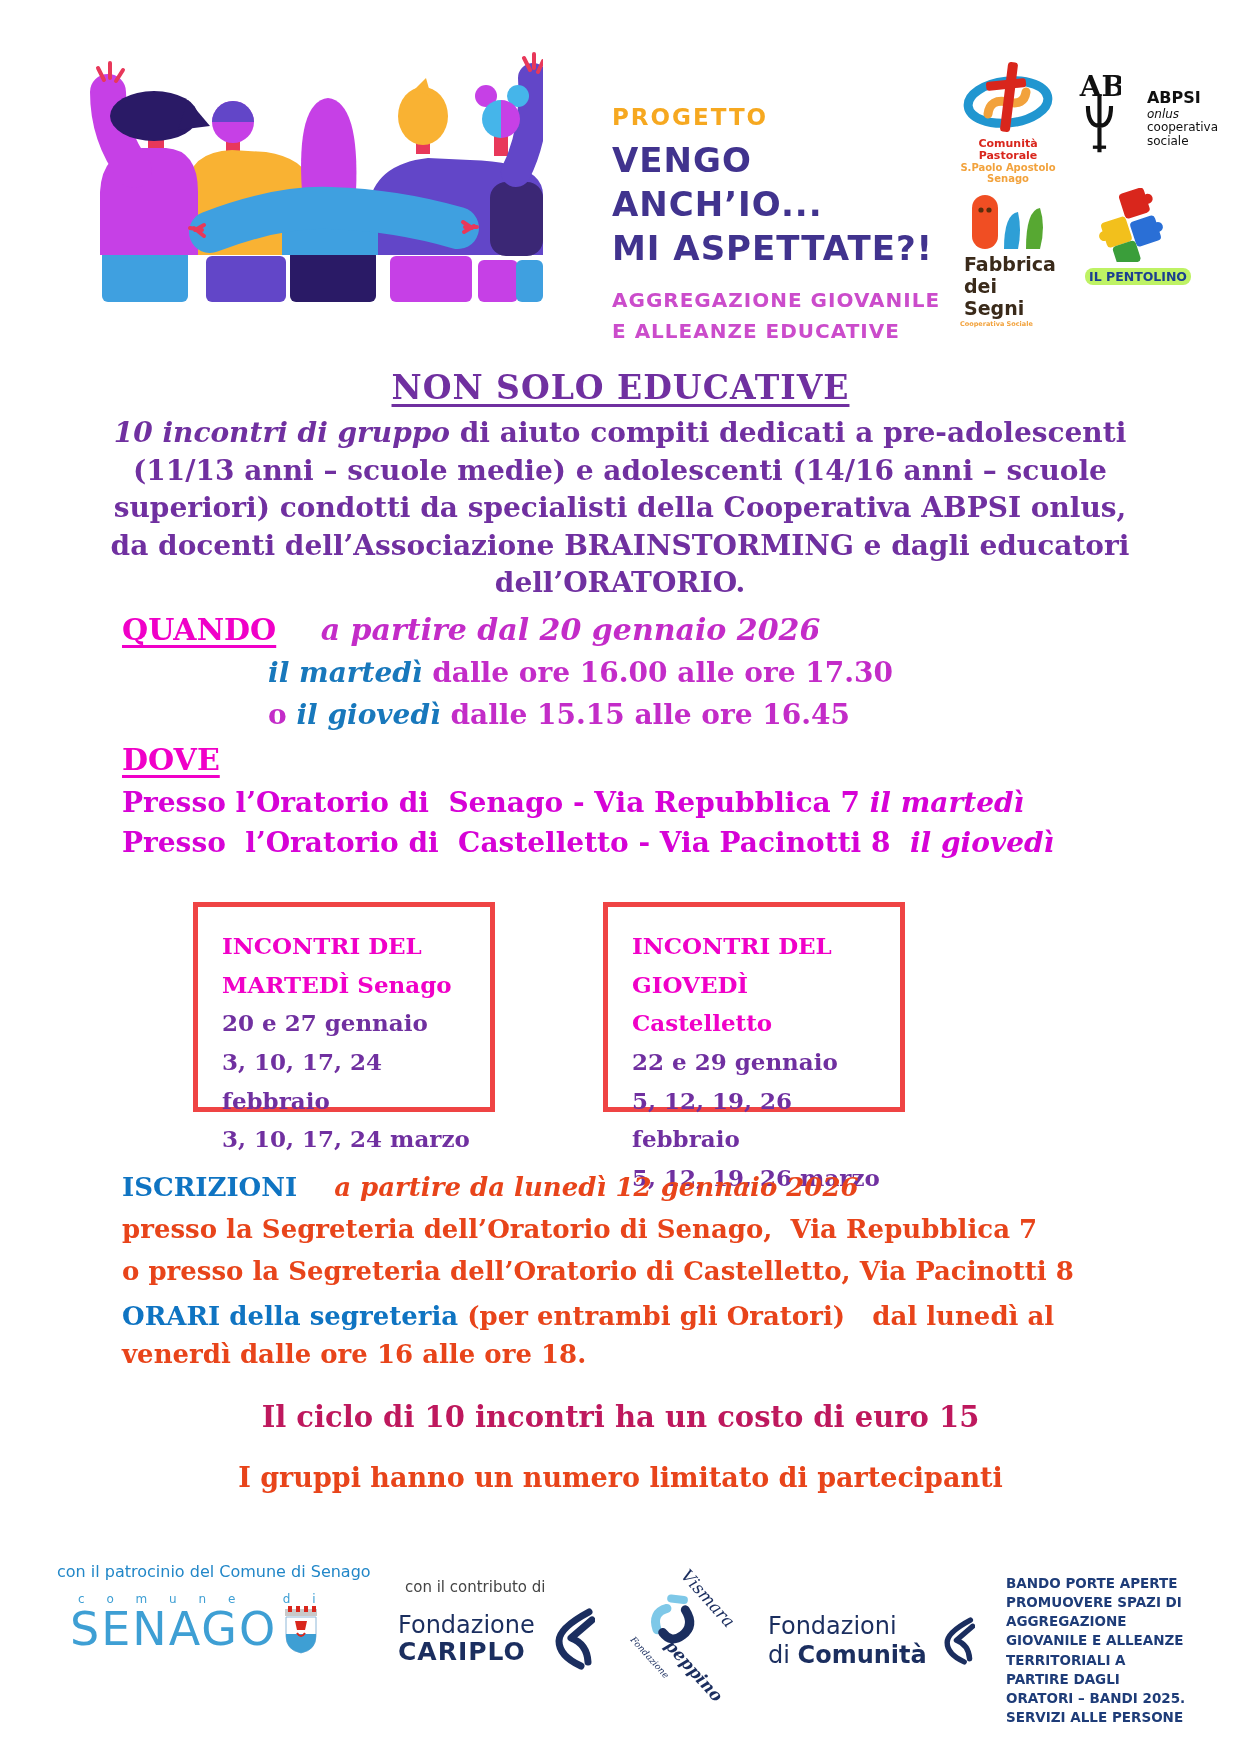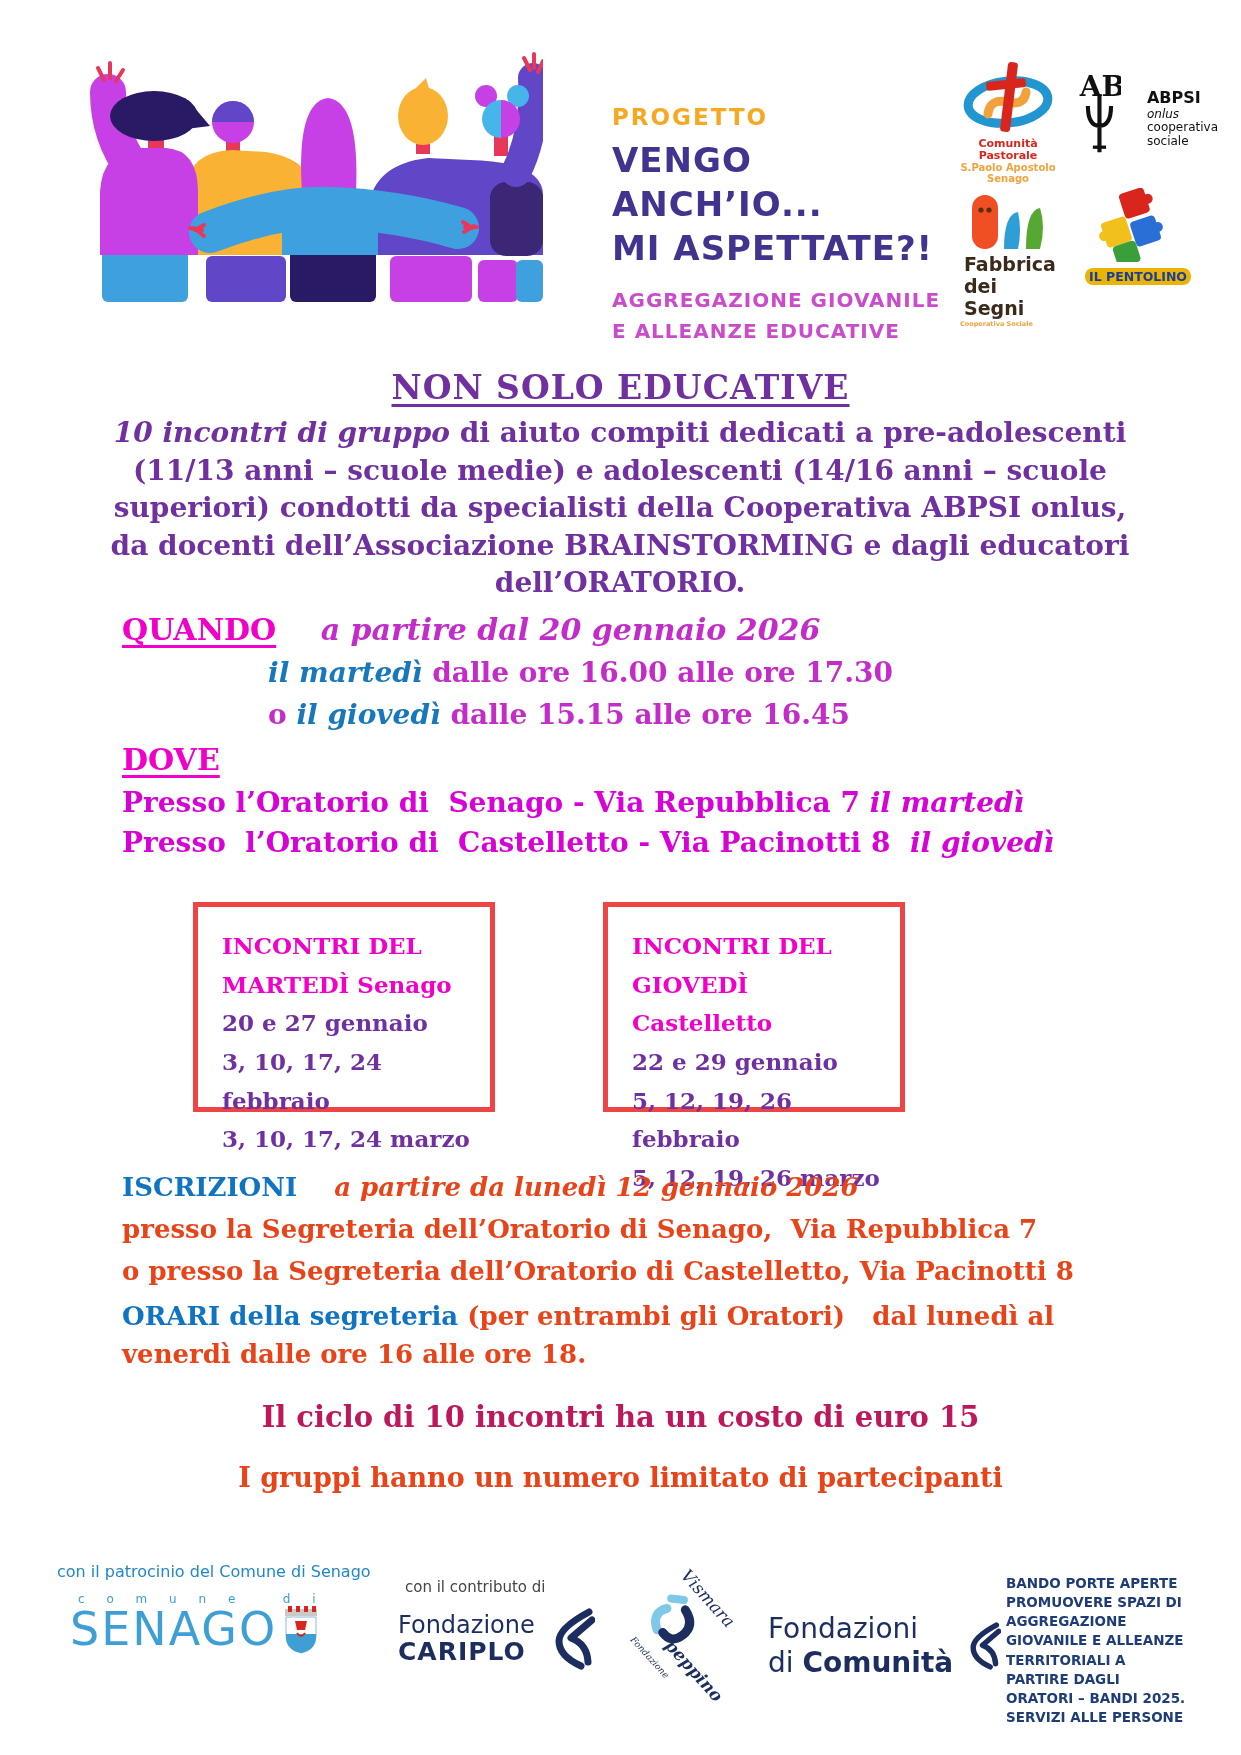--- a/index.html
+++ b/index.html
@@ -20,21 +20,21 @@
   .logo-comunita .l2{color:#f2a23c;font-size:10px;font-weight:bold;}
   .logo-abpsi{left:1078px;top:62px;width:140px;text-align:left;display:flex;gap:6px;}
   .logo-abpsi .t1{color:#111;font-size:16px;font-weight:800;}
   .logo-abpsi .t2{color:#111;font-size:12px;font-style:italic;}
   .logo-abpsi .t3{color:#111;font-size:12px;line-height:1.15;}
   .abpsi-text{margin-top:26px;margin-left:20px;}
   .logo-fabbrica{left:952px;top:192px;width:110px;}
   .logo-fabbrica .l1{color:#3a2a1a;font-size:19px;font-weight:800;line-height:1.15;text-align:left;margin-left:12px;}
   .logo-fabbrica .l2{color:#f2a23c;font-size:6.5px;font-weight:bold;text-align:left;margin-left:8px;}
   .logo-pentolino{left:1078px;top:188px;width:120px;}
-  .pent-name{display:inline-block;background:#eab308;border-radius:8px;padding:1px 4px;
+  .pent-name{display:inline-block;background:#bef264;border-radius:8px;padding:1px 4px;
              color:#1b3f8f;font-size:12.5px;font-weight:800;margin-top:2px;}
 
   
   .heading{position:absolute;left:0;top:368px;width:100%;text-align:center;}
   .heading span{color:#7030a0;font-size:33px;font-weight:bold;letter-spacing:1px;
                 text-decoration:underline;text-decoration-thickness:3px;text-underline-offset:5px;}
   .intro{position:absolute;left:105px;top:414px;width:1030px;text-align:center;
          color:#7030a0;font-size:28px;font-weight:bold;line-height:1.34;}
   .intro .em{font-style:italic;}
 
@@ -76,21 +76,21 @@
   .senago-logo{position:absolute;left:70px;top:1592px;width:260px;}
   .senago-top{color:#3e9fd4;font-size:12px;letter-spacing:9px;margin-left:8px;}
   .senago-row{display:flex;align-items:flex-start;gap:6px;}
   .senago-name{color:#3e9fd4;font-size:46px;letter-spacing:2px;line-height:1;font-weight:400;}
   .contributo{position:absolute;left:405px;top:1578px;color:#444;font-size:15px;}
   .cariplo{position:absolute;left:398px;top:1608px;display:flex;align-items:center;gap:16px;}
   .cariplo .t1{color:#1b2e5f;font-size:24px;line-height:1.1;}
   .cariplo .t2{color:#1b2e5f;font-size:25px;font-weight:800;letter-spacing:1px;line-height:1.1;}
   .vismara{position:absolute;left:622px;top:1562px;}
   .fcom{position:absolute;left:768px;top:1612px;display:flex;align-items:center;gap:14px;}
-  .fcom .t1{color:#1b2e5f;font-size:28px;line-height:1.2;}
+  .fcom .t1{color:#1b2e5f;font-size:24px;line-height:1.2;}
   .fcom b{font-weight:800;}
   .bando{position:absolute;left:1006px;top:1574px;width:180px;color:#1e3c78;
          font-size:13.5px;font-weight:600;line-height:1.42;}
   .bando b{font-weight:800;}
 </style>
 </head>
 <body>
 
 <div class="page">
 

